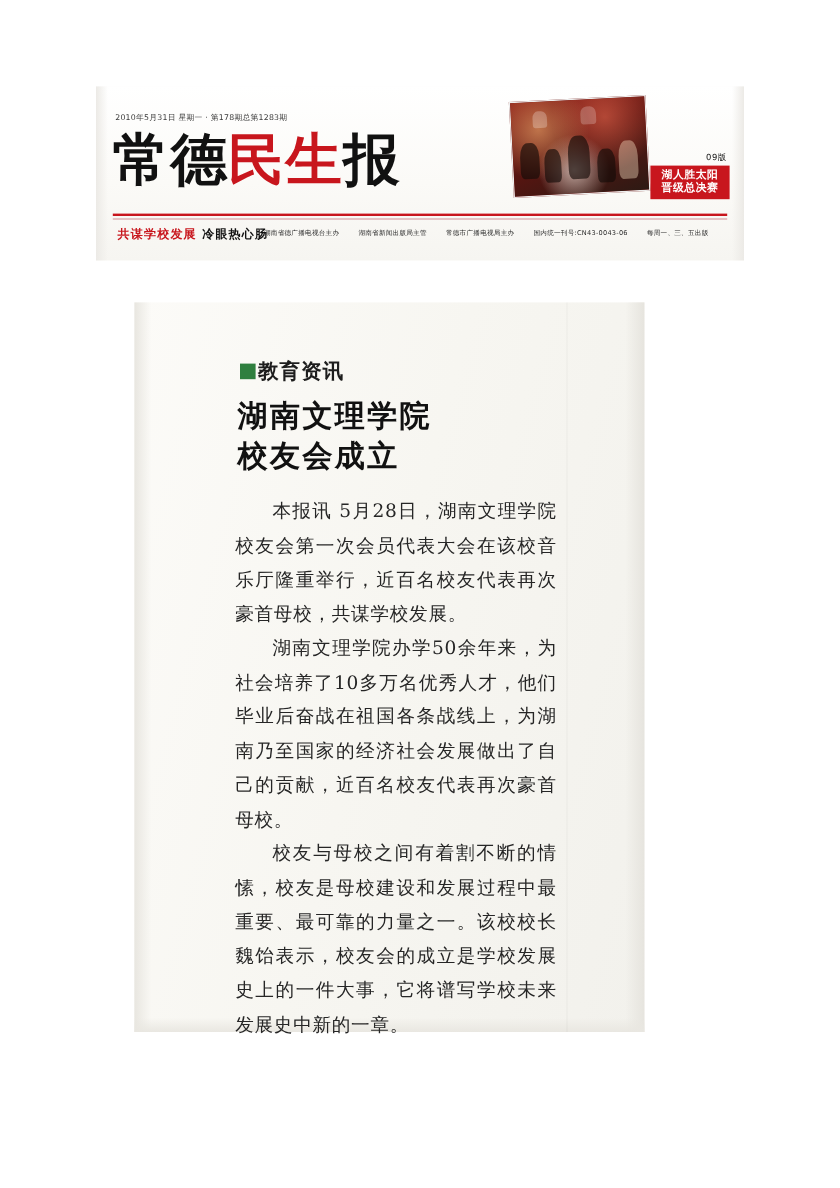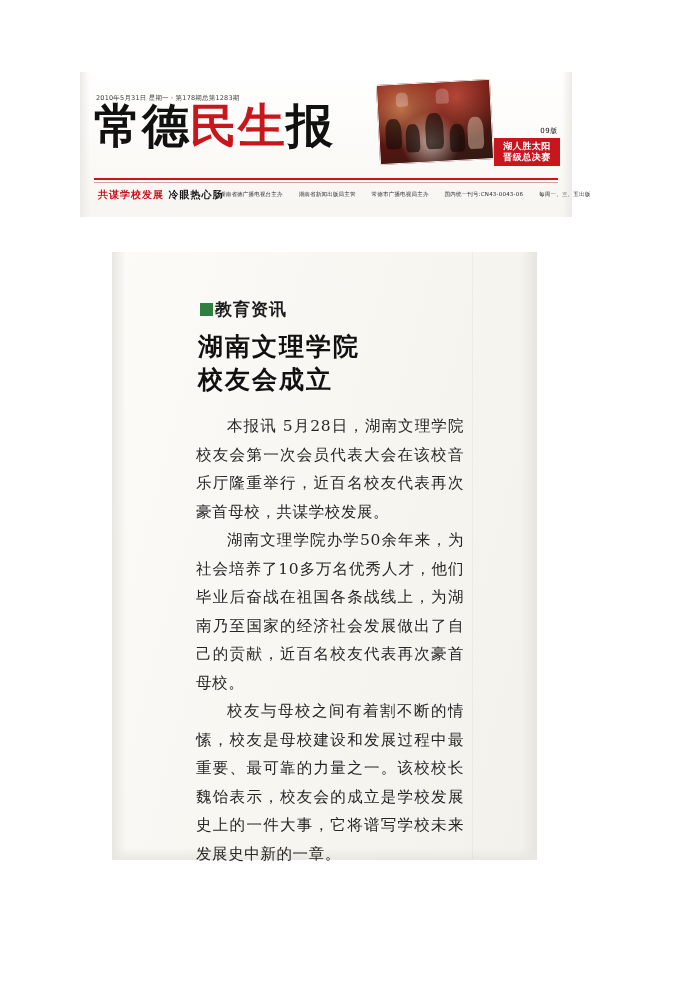--- a/index.html
+++ b/index.html
@@ -13,21 +13,21 @@
     position: relative;
     font-family: "DejaVu Sans", sans-serif;
     overflow: hidden;
   }
 
   
   .masthead {
     position: absolute;
     left: 80px;
     top: 72px;
-    width: 492px;
+    width: 540px;
     height: 145px;
     background: #fdfcfa;
     box-shadow: 0 0 0 0 rgba(0,0,0,0);
   }
   .masthead::before {
     content: "";
     position: absolute;
     left: 0; top: 0; right: 0; bottom: 0;
     background: linear-gradient(180deg, #ffffff 0%, #fbfaf7 55%, #f6f5f1 100%);
   }
@@ -43,22 +43,22 @@
     font-size: 6.5px;
     letter-spacing: 0.2px;
     color: #3a3a3a;
     font-family: "DejaVu Sans", sans-serif;
     white-space: nowrap;
   }
 
   .mh-title {
     position: absolute;
     left: 14px;
-    top: 28px;
-    font-family: Liberation Serif, serif;
+    top: 40px;
+    font-family: Liberation Mono, monospace;
     font-weight: bold;
     font-size: 47px;
     line-height: 52px;
     letter-spacing: 1px;
     white-space: nowrap;
   }
   .mh-title .blk { color: #111111; }
   .mh-title .red { color: #c8161d; }
 
   .mh-rule {

